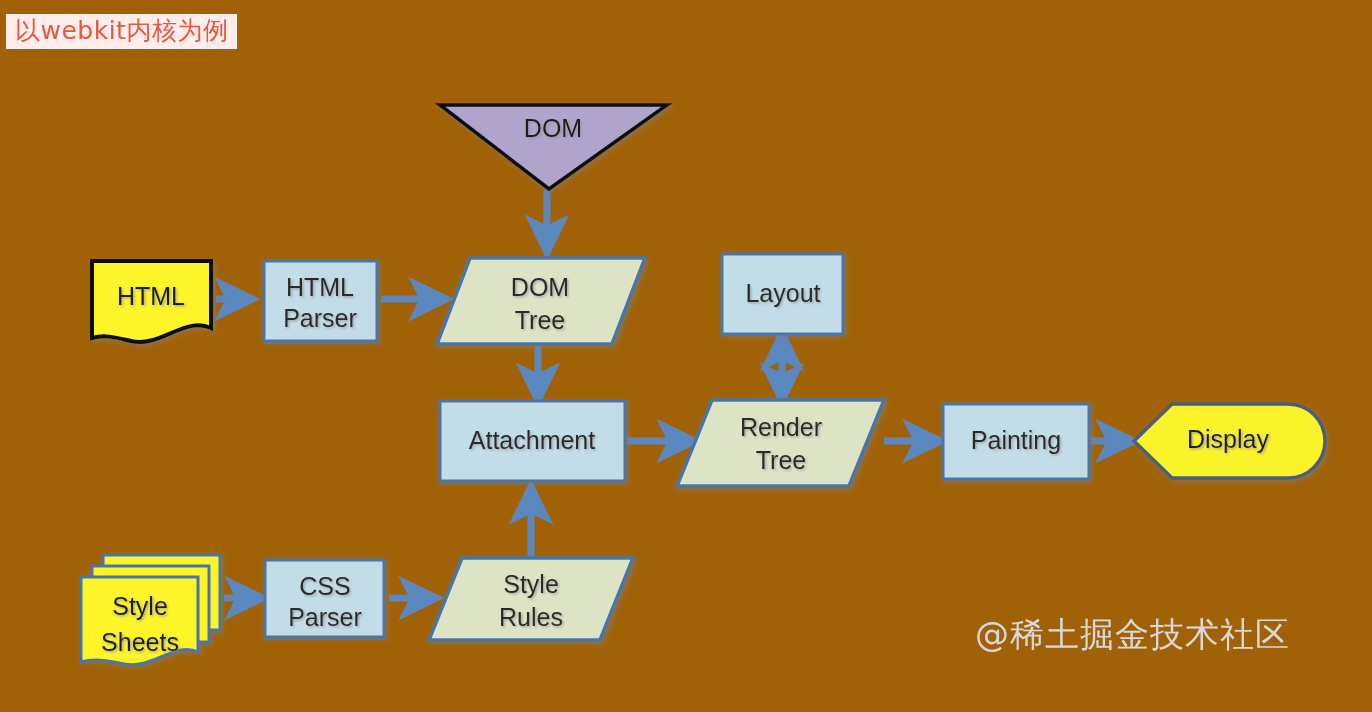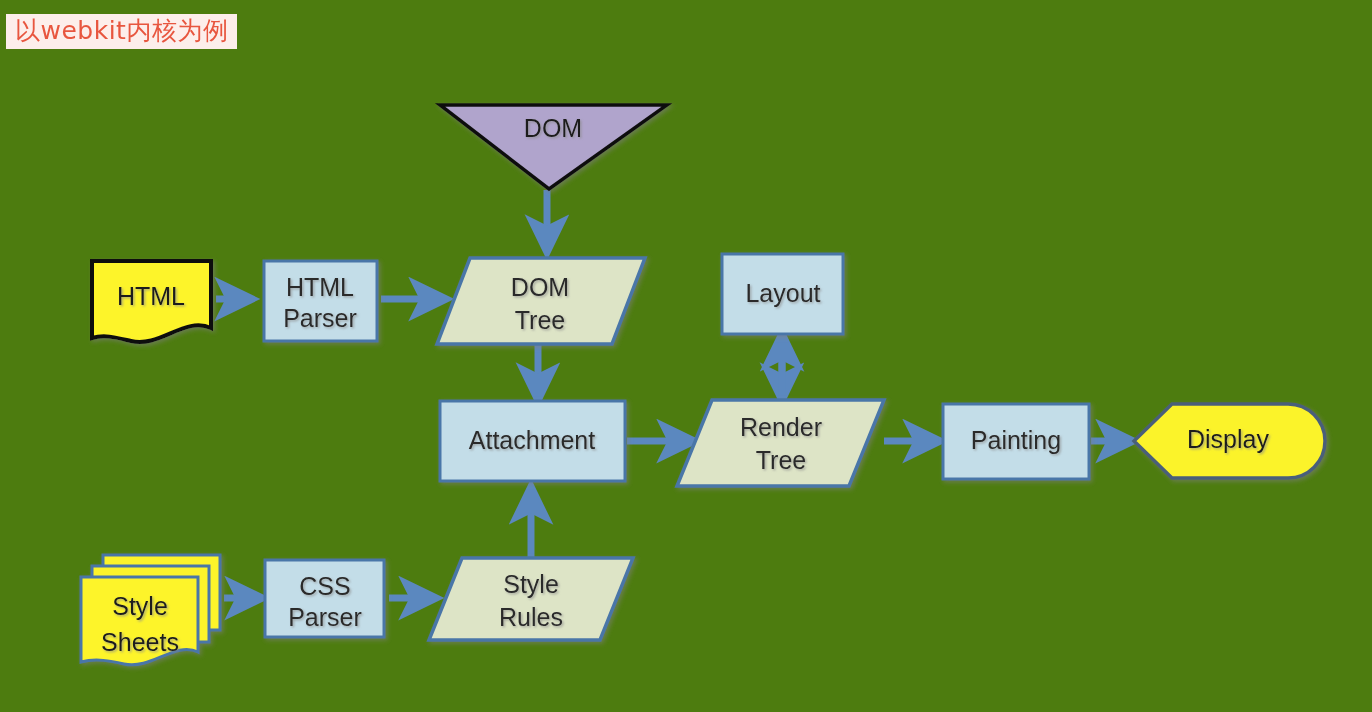--- a/index.html
+++ b/index.html
@@ -7,21 +7,21 @@
     padding: 0;
     background: #ffffff;
   }
   body {
     font-family: "Liberation Sans", "DejaVu Sans", sans-serif;
   }
   #canvas {
     position: relative;
     width: 1372px;
     height: 712px;
-    background: #4d7c0f;
+    background: #a16207;
     overflow: hidden;
   }
 
   
   #title-badge {
     position: absolute;
     left: 6px;
     top: 14px;
     padding: 4px 9px 6px 9px;
     background: #fdeeeb;
@@ -172,13 +172,14 @@
     <text class="nodelabel" x="325" y="588" filter="url(#textshadow)">CSS</text>
     <text class="nodelabel" x="325" y="619" filter="url(#textshadow)">Parser</text>
 
     <g filter="url(#softshadow)">
       <polygon points="462,558 633,558 600,640 429,640" fill="#dde4c6" stroke="#4a76a8" stroke-width="3.5"></polygon>
     </g>
     <text class="nodelabel" x="531" y="586" filter="url(#textshadow)">Style</text>
     <text class="nodelabel" x="531" y="619" filter="url(#textshadow)">Rules</text>
   </svg>
 
+  <div id="watermark">@稀土掘金技术社区</div>
 </div>
 
 </body></html>

